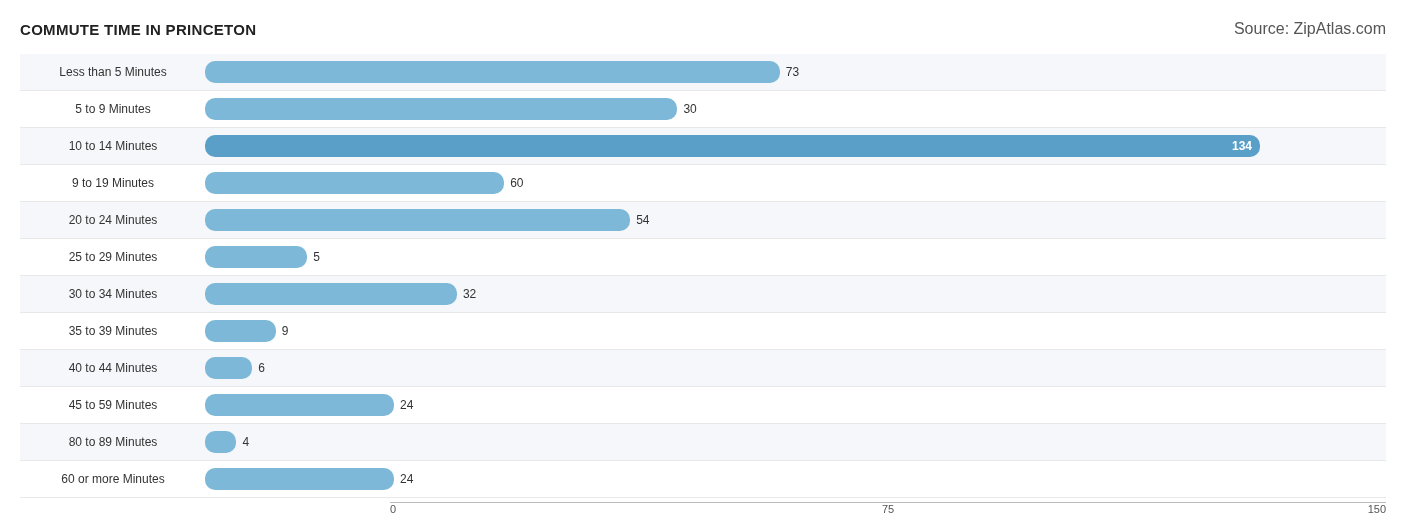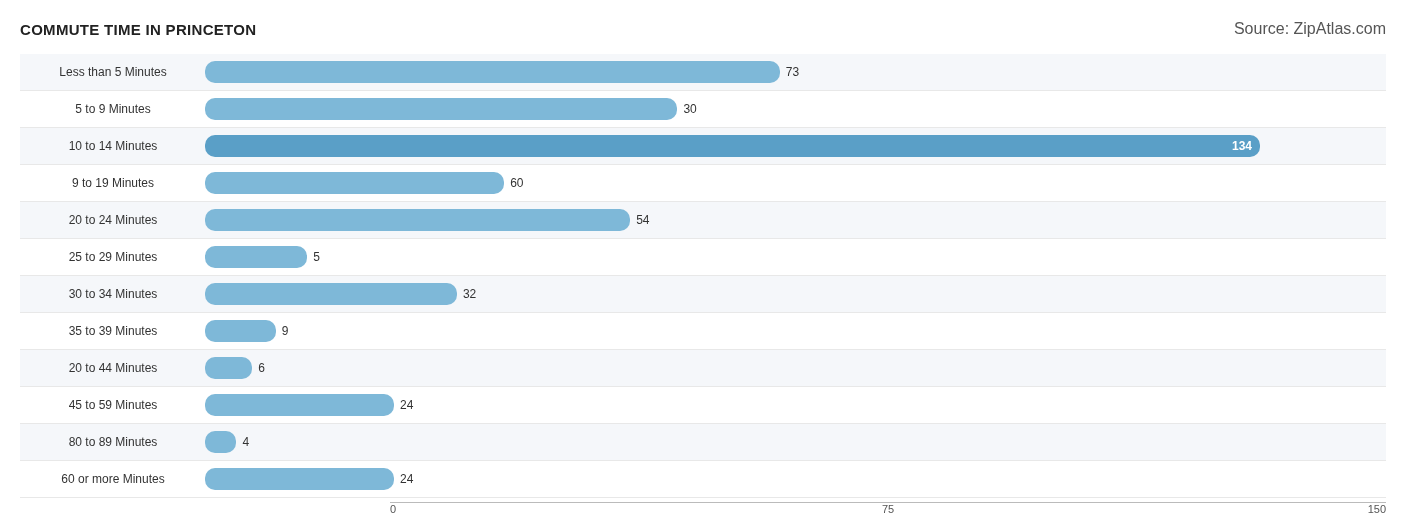--- a/index.html
+++ b/index.html
@@ -154,21 +154,21 @@
         </div>
       </div>
       <div class="bar-row">
         <div class="bar-label">35 to 39 Minutes</div>
         <div class="bar-area">
           <div class="bar" style="width: 6%;"></div>
           <span class="bar-value">9</span>
         </div>
       </div>
       <div class="bar-row">
-        <div class="bar-label">20 to 44 Minutes</div>
+        <div class="bar-label">40 to 44 Minutes</div>
         <div class="bar-area">
           <div class="bar" style="width: 4%;"></div>
           <span class="bar-value">6</span>
         </div>
       </div>
       <div class="bar-row">
         <div class="bar-label">45 to 59 Minutes</div>
         <div class="bar-area">
           <div class="bar" style="width: 16%;"></div>
           <span class="bar-value">24</span>

